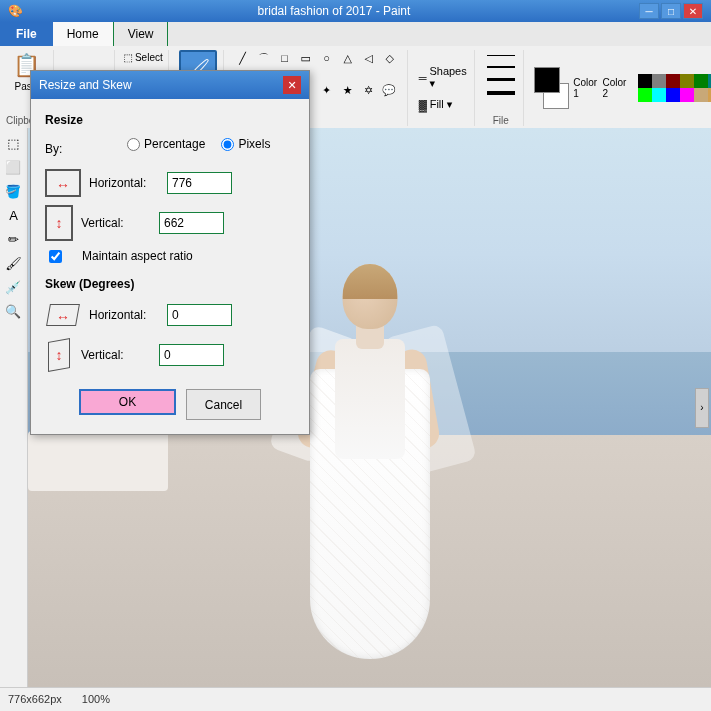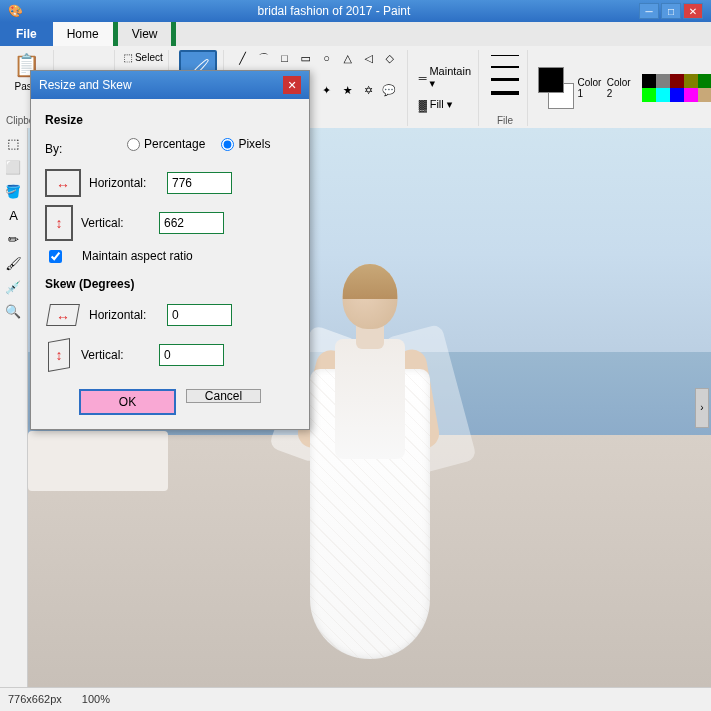--- a/index.html
+++ b/index.html
@@ -29,21 +29,21 @@
     .title-btn.close { background: #d94040; }
     .ribbon-tabs {
       display: flex;
       background: #e8e8e8;
       height: 24px;
     }
     .ribbon-tab {
       padding: 8px 14px;
       font-size: 12px;
       cursor: pointer;
-      border-right: 5px solid #15803d;
+      border-right: 1px solid #15803d;
       display: flex; align-items: center;
     }
     .ribbon-tab.active {
       background: #f8f8f8;
       border-bottom: none;
       color: #000;
       font-weight: 500;
     }
     .ribbon-tab.paint-btn {
       background: #2d6fc4;
@@ -428,21 +428,21 @@
     }
     .dialog-ok-btn {
       width: 97px; height: 26px;
       background: #f9a8d4;
       border: 2px solid #2d6fc4;
       font-size: 12px;
       cursor: pointer;
       display: flex; align-items: center; justify-content: center;
     }
     .dialog-cancel-btn {
-      width: 75px; height: 14px;
+      width: 75px; height: 31px;
       background: #e8e8e8;
       border: 1px solid #999;
       font-size: 12px;
       cursor: pointer;
       display: flex; align-items: center; justify-content: center;
     }
 
     
     .paste-area {
       display: flex;
@@ -575,21 +575,21 @@
       <div class="shape-btn">★</div>
       <div class="shape-btn">✡</div>
       <div class="shape-btn">💬</div>
     </div>
     <span class="ribbon-group-label">Shapes</span>
   </div>
 
   <div class="outline-fill-area">
     <div class="outline-fill-btn">
       <span>═</span>
-      <span>Maintain ▾</span>
+      <span>Shapes ▾</span>
     </div>
     <div class="outline-fill-btn">
       <span>▓</span>
       <span>Fill ▾</span>
     </div>
   </div>
 
   <div class="size-area">
     <div class="size-icon">
       <div class="size-line" style="height:1px;"></div>

